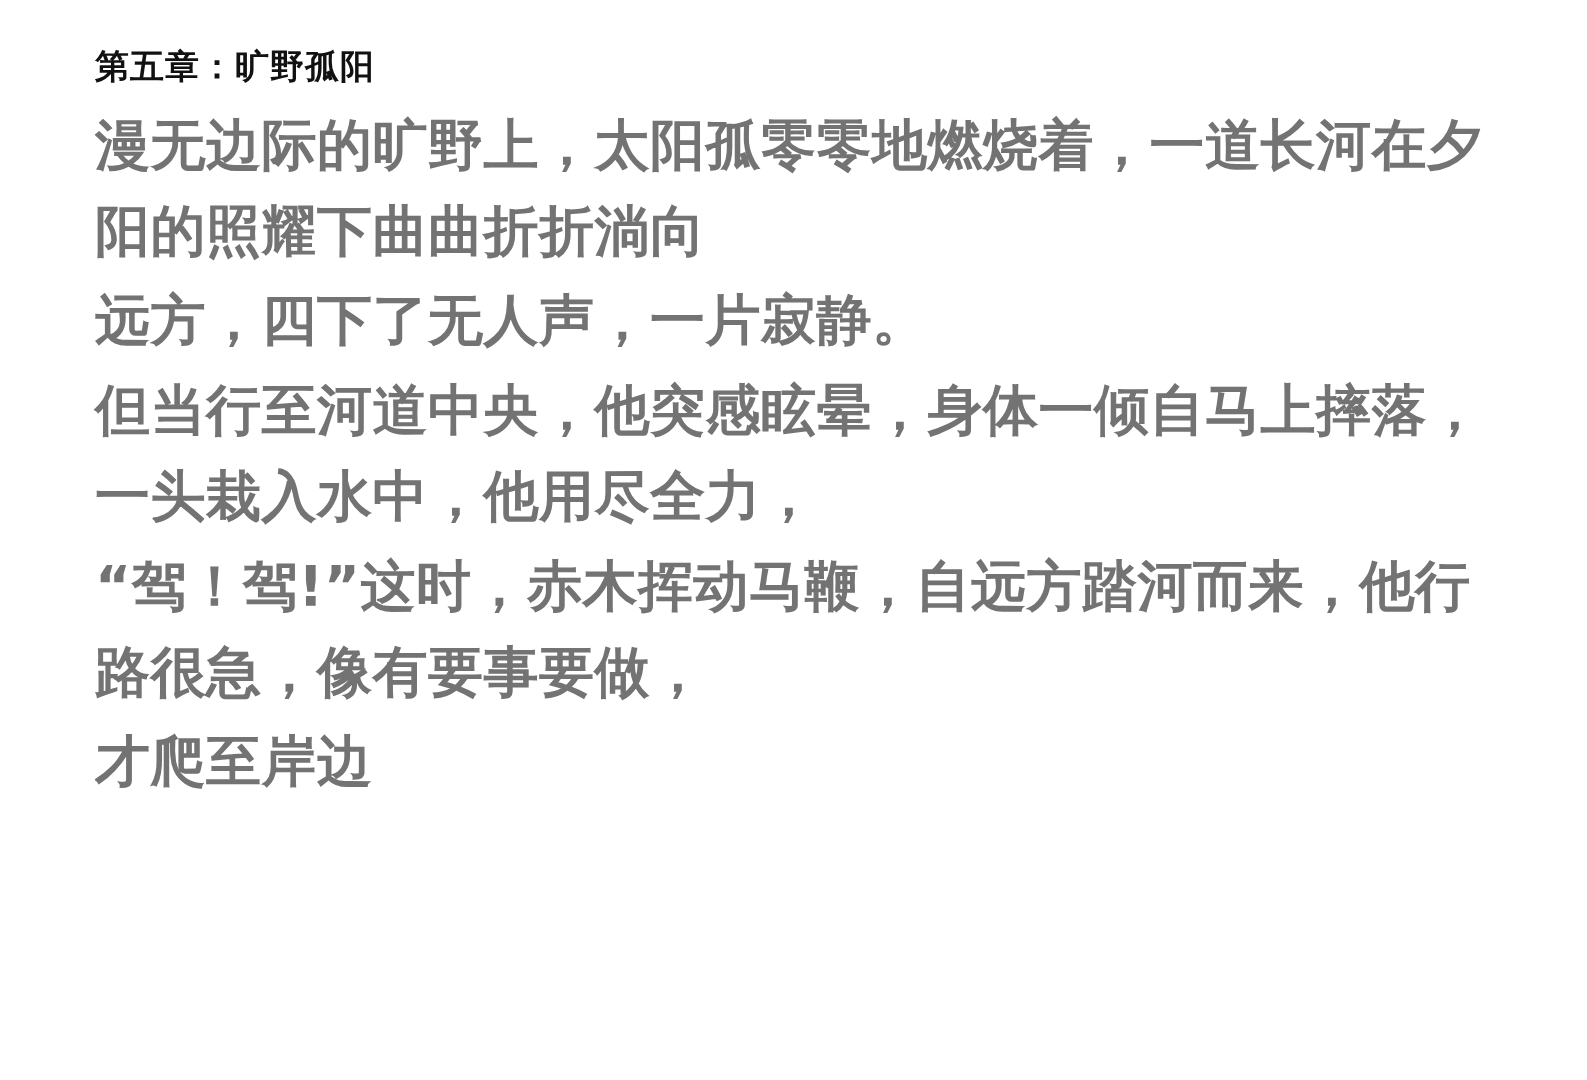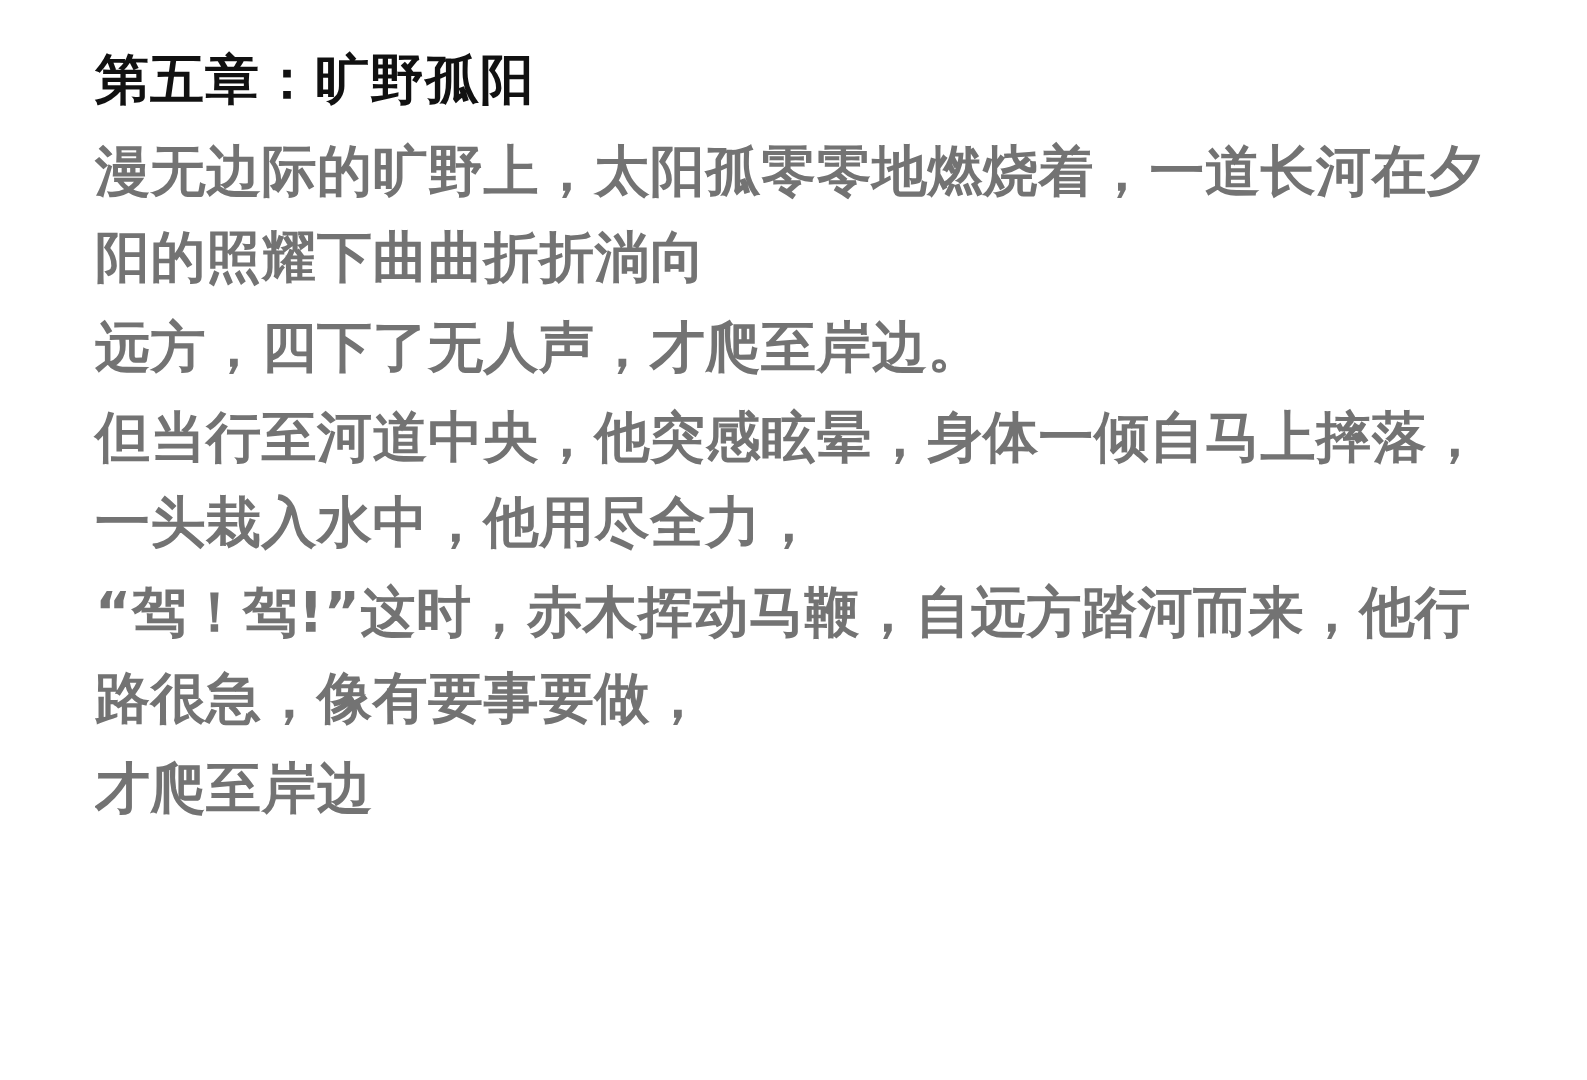--- a/index.html
+++ b/index.html
@@ -16,21 +16,21 @@
   }
   .page {
     position: relative;
     width: 1587px;
     height: 1080px;
     background: #ffffff;
     box-sizing: border-box;
     padding: 44px 70px 0 95px;
   }
   .chapter-title {
-    font-size: 54px;
+    font-size: 34px;
     font-weight: 700;
     line-height: 1.32;
     letter-spacing: 1px;
     color: #111111;
     margin: 0 0 14px 0;
     white-space: pre;
   }
   .body-text {
     font-size: 55px;
     font-weight: 700;
@@ -51,19 +51,19 @@
 </style>
 </head>
 <body>
 
 <div class="page">
 
   <h1 class="chapter-title">第五章：旷野孤阳</h1>
 
   <div class="body-text">
     <p class="para">漫无边际的旷野上，太阳孤零零地燃烧着，一道长河在夕阳的照耀下曲曲折折淌向</p>
-    <p class="para">远方，四下了无人声，才爬至岸边。</p>
+    <p class="para">远方，四下了无人声，一片寂静。</p>
     <p class="para">但当行至河道中央，他突感眩晕，身体一倾自马上摔落，一头栽入水中，他用尽全力，</p>
     <p class="para">“驾！驾!”这时，赤木挥动马鞭，自远方踏河而来，他行路很急，像有要事要做，</p>
     <p class="para para-clip">才爬至岸边</p>
   </div>
 
 </div>
 
 </body></html>

